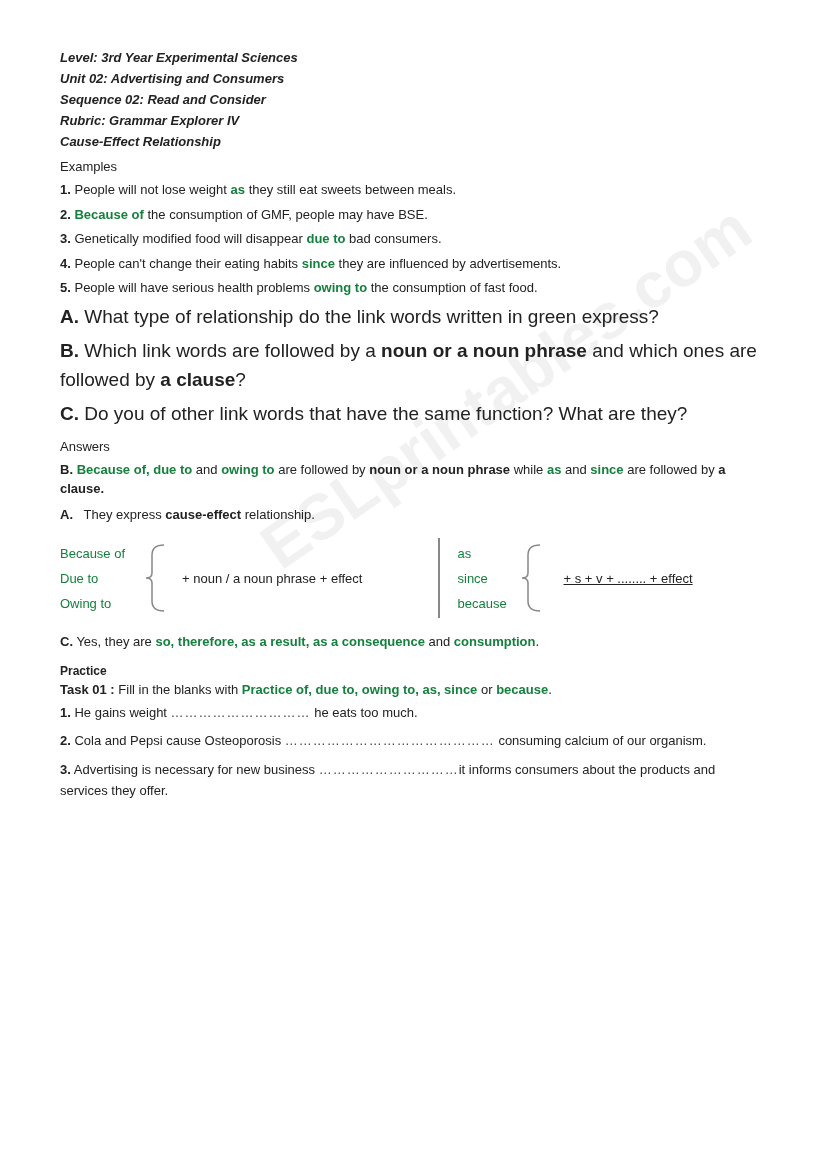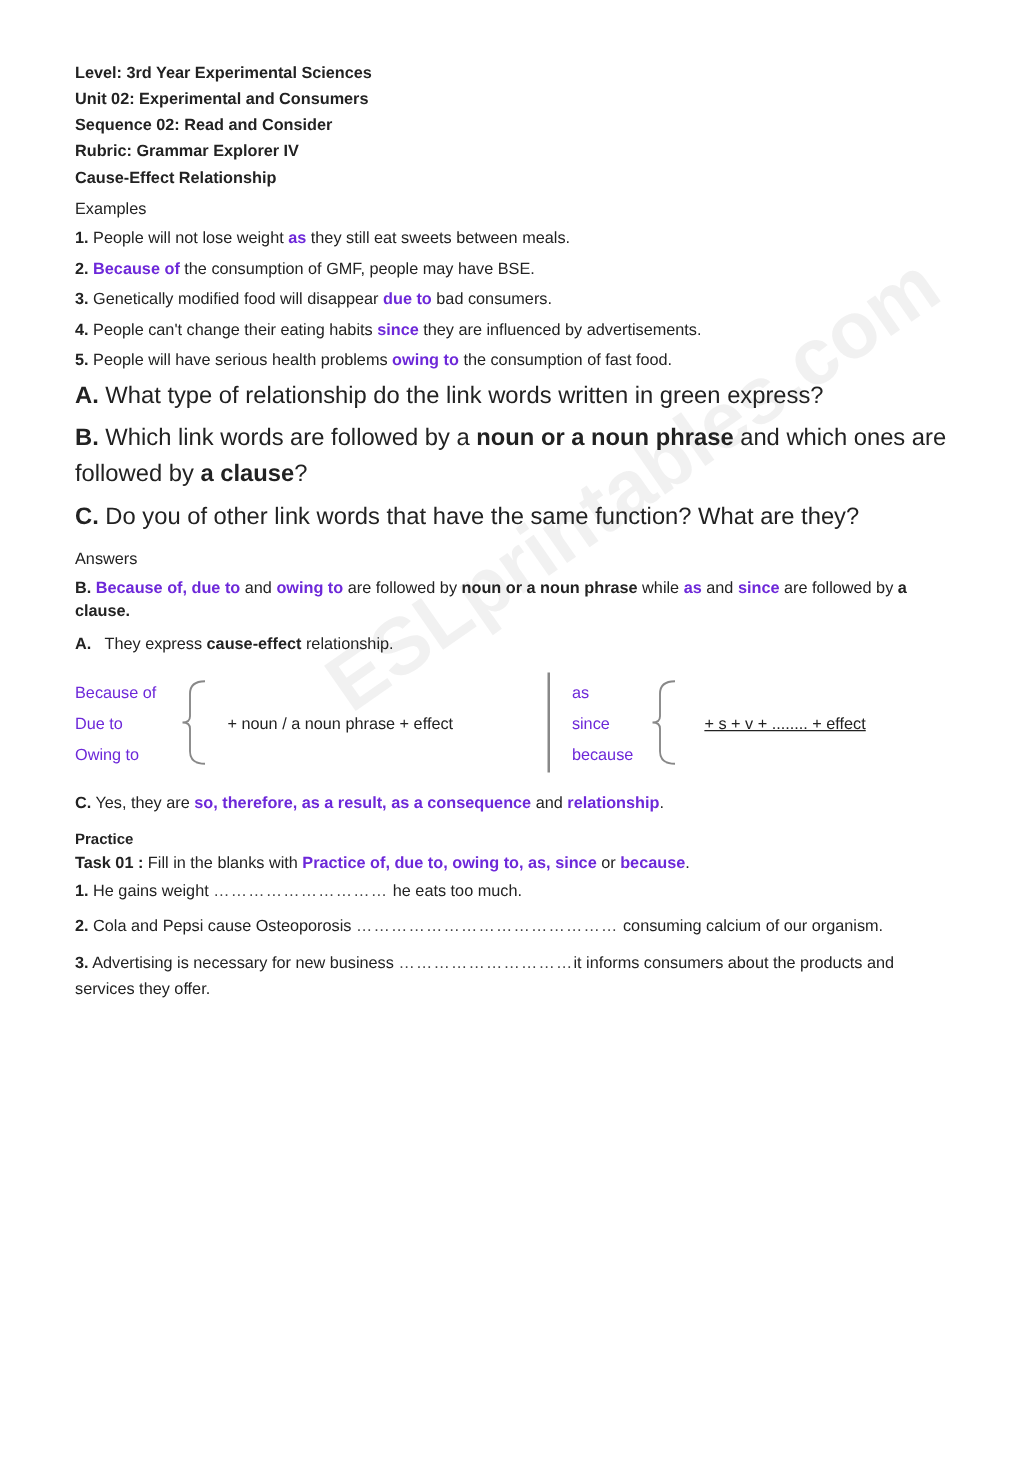--- a/index.html
+++ b/index.html
@@ -19,23 +19,23 @@
       right: 30px;
       font-size: 64px;
       color: rgba(180,180,180,0.18);
       transform: rotate(-35deg);
       font-weight: bold;
       pointer-events: none;
       white-space: nowrap;
       z-index: 0;
     }
     .content { position: relative; z-index: 1; }
-    .meta-line { margin-bottom: 6px; font-size: 13px; }
+    .meta-line { margin-bottom: 6px; font-size: 13px; font-style: italic; }
     .bold { font-weight: bold; }
-    .green { color: #6d28d9; }
+    .green { color: #15803d; }
     .section-title { font-weight: normal; margin: 10px 0 6px 0; font-size: 13px; }
     .example-item { margin-bottom: 5px; font-size: 13px; line-height: 1.5; }
     .question-item { margin-bottom: 6px; font-size: 19px; line-height: 1.5; }
     .answer-item { margin-bottom: 6px; font-size: 13px; line-height: 1.5; }
     .diagram-area {
       display: flex;
       flex-direction: row;
       margin: 14px 0 14px 0;
       gap: 0;
       align-items: stretch;
@@ -46,21 +46,21 @@
     .dots { letter-spacing: 1px; color: #444; }
   </style>
 </head>
 <body>
 
 <div class="watermark">ESLprintables.com</div>
 
 <div class="content">
 
   <div class="meta-line bold">Level: 3rd Year Experimental Sciences</div>
-  <div class="meta-line bold">Unit 02: Experimental and Consumers</div>
+  <div class="meta-line bold">Unit 02: Advertising and Consumers</div>
   <div class="meta-line bold">Sequence 02: Read and Consider</div>
   <div class="meta-line bold">Rubric: Grammar Explorer IV</div>
   <div class="meta-line bold">Cause-Effect Relationship</div>
 
   <div class="section-title">Examples</div>
 
   <div class="example-item">
     <span class="bold">1.</span>
     <span>People will not lose weight </span><span class="green bold">as</span><span> they still eat sweets between meals.</span>
   </div>
@@ -139,21 +139,21 @@
 
       <svg width="28" height="70" viewBox="0 0 28 70" style="margin: 0 4px;">
         <path d="M20,2 Q8,2 8,12 L8,30 Q8,35 2,35 Q8,35 8,40 L8,58 Q8,68 20,68" stroke="#888" stroke-width="1.5" fill="none"></path>
       </svg>
       <div style="font-size:13px; margin-left:12px;text-decoration:underline;">+ s + v + ........   + effect</div>
     </div>
   </div>
 
   <div class="answer-item">
     <span class="bold">C.</span>
-    <span>Yes, they are </span><span class="green bold">so, therefore, as a result, as a consequence</span><span> and </span><span class="green bold">relationship</span><span>.</span>
+    <span>Yes, they are </span><span class="green bold">so, therefore, as a result, as a consequence</span><span> and </span><span class="green bold">consumption</span><span>.</span>
   </div>
 
   <div class="practice-title">Practice</div>
 
   <div class="task-line">
     <span class="bold">Task 01 :</span><span> Fill in the blanks with </span><span class="green bold">Practice of, due to, owing to, as, since</span><span> or </span><span class="green bold">because</span><span>.</span>
   </div>
 
   <div class="practice-item">
     <span class="bold">1.</span>

